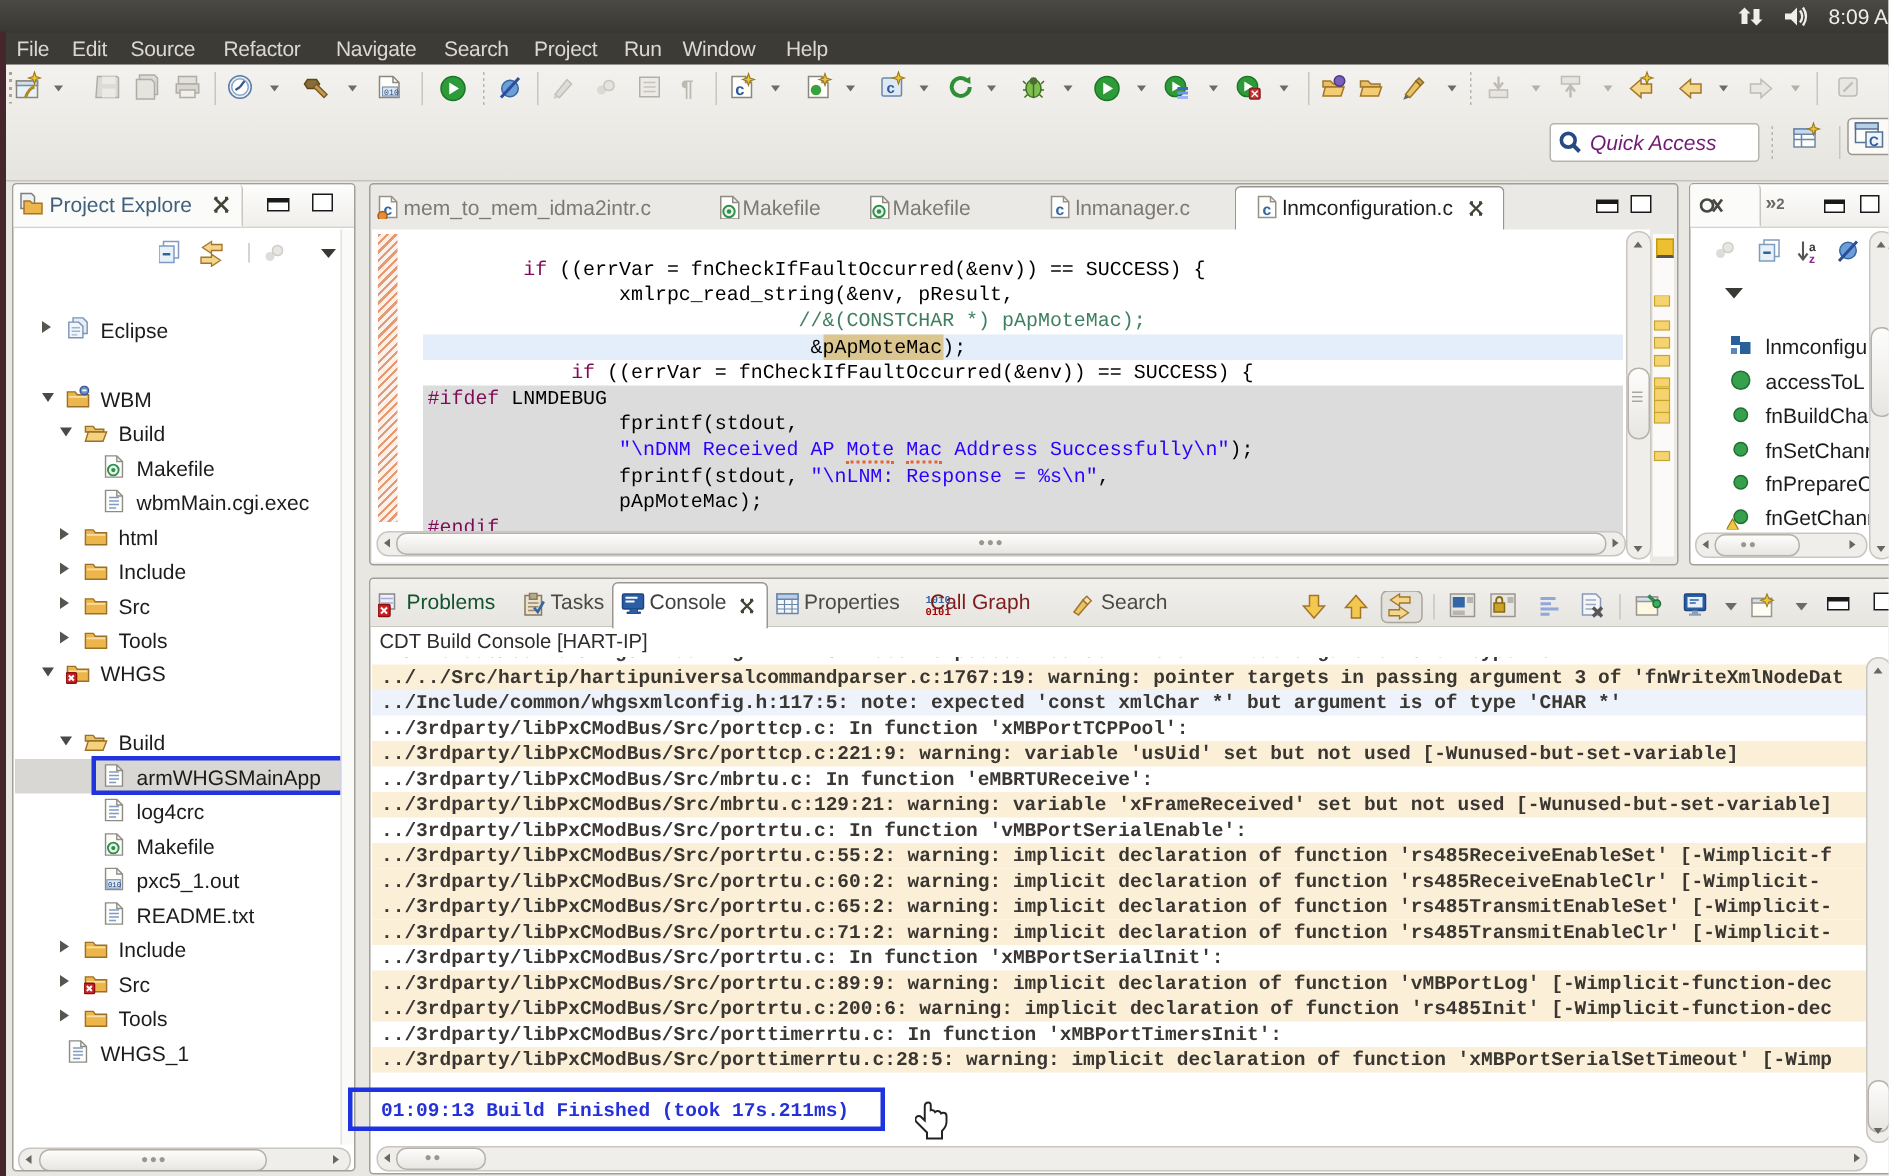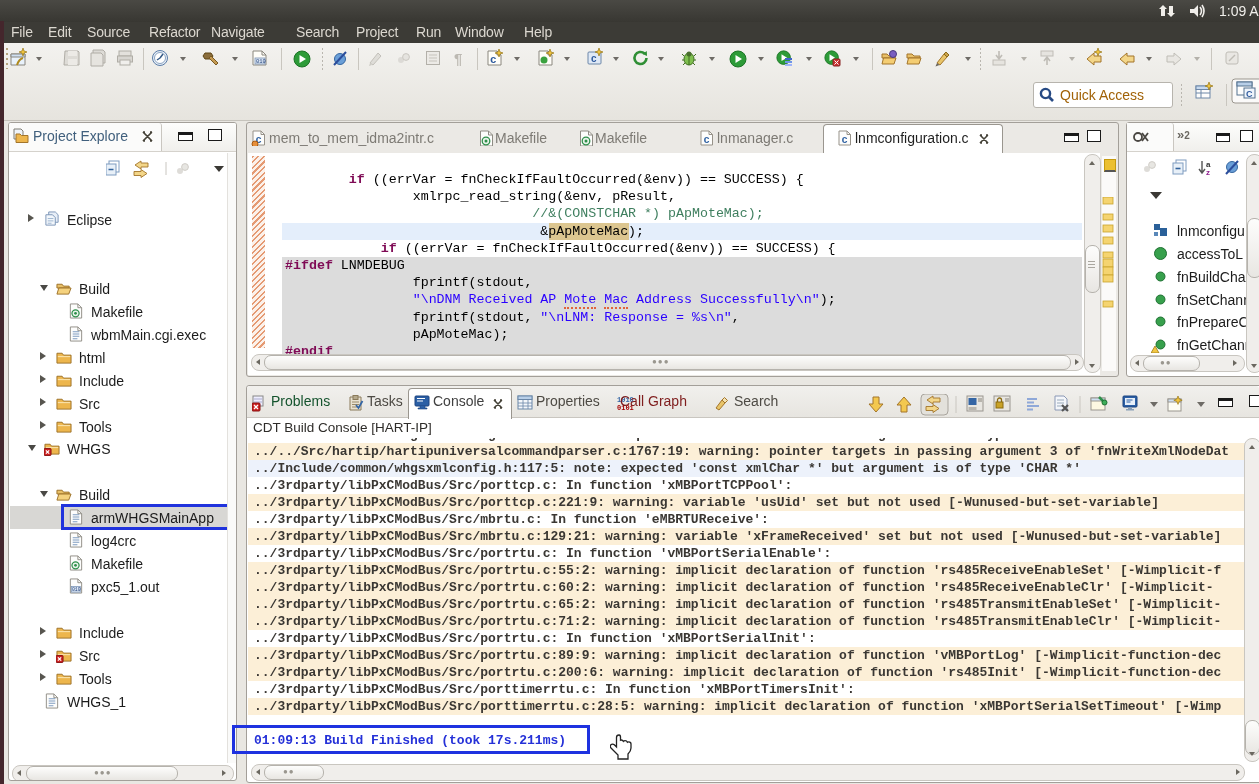--- a/index.html
+++ b/index.html
@@ -15,37 +15,37 @@
 
 #toolbar{left:4px;top:43px;width:1255px;height:77px;background:linear-gradient(#f3f2ef,#e6e4de);border-bottom:1px solid #c6c3bc;}
 
 #bleft{left:0;top:21px;width:4px;height:763px;background:#44262c;}
 .sep{position:absolute;top:48px;width:1px;height:22px;background:#c9c6bf;}
 .dsep{position:absolute;top:48px;width:1px;height:22px;background:repeating-linear-gradient(#b9b6af 0 2px,transparent 2px 4px);}
 .dd{position:absolute;width:0;height:0;border-left:3.5px solid transparent;border-right:3.5px solid transparent;border-top:4px solid #6e6b66;top:57px;}
 .dd.dis{border-top-color:#b4b1aa;}
 
 #qa{left:1033px;top:82px;width:138px;height:24px;background:#fff;border:1px solid #b7b4ad;border-radius:3px;}
-#qa span{position:absolute;left:26px;top:4px;font-size:14px;color:#a16207;}
+#qa span{position:absolute;left:26px;top:4px;font-size:14px;color:#701a75;font-style:italic;}
 
 .panel{position:absolute;background:#fff;border:1px solid #a39f99;border-radius:3px;}
 
 .sbh{position:absolute;background:#f0eeeb;border:1px solid #c9c6c0;border-radius:8px;}
 .sbthumb{position:absolute;background:linear-gradient(#fdfdfc,#e8e6e2);border:1px solid #b5b2ac;border-radius:7px;}
 .grip{position:absolute;color:#9a978f;font-size:8px;letter-spacing:1px;}
 
 .trow{position:absolute;height:22px;font-size:14px;color:#1c1c1c;white-space:nowrap;}
 .tw{position:absolute;width:0;height:0;}
 .tw.open{border-left:4.5px solid transparent;border-right:4.5px solid transparent;border-top:6px solid #4a4945;}
 .tw.closed{border-top:4.5px solid transparent;border-bottom:4.5px solid transparent;border-left:6px solid #57554f;}
 .ticon{position:absolute;width:16px;height:16px;}
 .tlabel{position:absolute;top:3px;}
 
 #code{left:284px;top:162px;width:800px;font-family:"Liberation Mono",monospace;font-size:13.3px;line-height:17.2px;white-space:pre;color:#000;}
-.kw{color:#7f0a55;font-weight:bold;}
+.kw{color:#7f0a55;font-weight:normal;}
 .cmt{color:#3f7f5f;}
 .str{color:#2a00ff;}
 .sp{border-bottom:2px dotted #e0633a;}
 
 #clines{position:absolute;left:247px;top:437px;width:998px;height:321px;overflow:hidden;font-family:"Liberation Mono",monospace;font-size:13px;line-height:17px;white-space:pre;color:#3a3733;font-weight:bold;letter-spacing:0;}
 .cl{position:absolute;left:0;width:1060px;height:17px;padding-left:6px;}
 .cl.w{background:#fcefd7;}
 .cl.n{background:#edf2fb;}
 .mm{position:absolute;width:13px;height:10px;border:1.6px solid #1a1a1a;background:#fff;}
 .mm.min{height:1px;border-width:3px 1.6px 1.6px 1.6px;border-top-width:3px;height:5px;}
@@ -55,28 +55,28 @@
 <body>
 <div class="abs" id="ubar">
   <svg class="abs" style="left:1157px;top:3px" width="20" height="16" viewBox="0 0 20 16">
       <path d="M5 2 L9 6 L7 6 L7 13 L3 13 L3 6 L1 6 Z" fill="#f0eeea" transform="translate(1,0)"></path>
       <path d="M14 14 L10 10 L12 10 L12 3 L16 3 L16 10 L18 10 Z" fill="#f0eeea"></path>
     </svg>
   <svg class="abs" style="left:1188px;top:3px" width="20" height="16" viewBox="0 0 20 16">
       <path d="M2 6 L6 6 L10 2 L10 14 L6 10 L2 10 Z" fill="#f0eeea"></path>
       <path d="M12 4 Q15 8 12 12 M14 2 Q18 8 14 14" stroke="#f0eeea" stroke-width="1.6" fill="none"></path>
     </svg>
-  <div class="time">1:09 A</div>
+  <div class="time">8:09 A</div>
 </div>
 <div class="abs" id="menubar">
   <span style="left:11px">File</span>
     <span style="left:48px">Edit</span>
     <span style="left:87px">Source</span>
     <span style="left:149px">Refactor</span>
-    <span style="left:211px">Navigate</span>
+    <span style="left:224px">Navigate</span>
     <span style="left:296px">Search</span>
     <span style="left:356px">Project</span>
     <span style="left:416px">Run</span>
     <span style="left:455px">Window</span>
     <span style="left:524px">Help</span>
 </div>
 <div class="abs" id="bleft"></div>
 <div class="abs" id="toolbar"></div>
 <div class="abs" style="left:6px;top:48px;width:2px;height:21px;background:repeating-linear-gradient(#b5a37e 0 2px,transparent 2px 5px)"></div>
 <div class="abs" id="qa">
@@ -334,20 +334,27 @@
       <path d="M108 6 l10 0 -5 6 z" fill="#3a3834"></path>
     </svg>
  <div class="abs" style="left:0;top:56px;width:225px;height:1px;"></div>
  <div class="trow" style="left:0;top:86.0px;width:225px">
       <span class="tw closed" style="left:19px;top:5px"></span>
       <svg class="ticon" style="left:35px;top:2px" width="17" height="17" viewBox="0 0 17 17">
         <use href="#i-includes"></use>
       </svg>
       <span class="tlabel" style="left:58px">Eclipse</span>
     </div>
+ <div class="trow" style="left:0;top:131.8px;width:225px">
+      <span class="tw open" style="left:19px;top:7px"></span>
+      <svg class="ticon" style="left:35px;top:2px" width="17" height="17" viewBox="0 0 17 17">
+        <use href="#i-folderw"></use>
+      </svg>
+      <span class="tlabel" style="left:58px">WBM</span>
+    </div>
  <div class="trow" style="left:0;top:154.8px;width:225px">
       <span class="tw open" style="left:31px;top:7px"></span>
       <svg class="ticon" style="left:47px;top:2px" width="17" height="17" viewBox="0 0 17 17">
         <use href="#i-ofolder"></use>
       </svg>
       <span class="tlabel" style="left:70px">Build</span>
     </div>
  <div class="trow" style="left:0;top:177.8px;width:225px">
       <svg class="ticon" style="left:59px;top:2px" width="17" height="17" viewBox="0 0 17 17">
         <use href="#i-makefile"></use>
@@ -419,20 +426,26 @@
       <svg class="ticon" style="left:59px;top:2px" width="17" height="17" viewBox="0 0 17 17">
         <use href="#i-makefile"></use>
       </svg>
       <span class="tlabel" style="left:82px">Makefile</span>
     </div>
  <div class="trow" style="left:0;top:453.1px;width:225px">
       <svg class="ticon" style="left:59px;top:2px" width="17" height="17" viewBox="0 0 17 17">
         <use href="#i-page010"></use>
       </svg>
       <span class="tlabel" style="left:82px">pxc5_1.out</span>
+    </div>
+ <div class="trow" style="left:0;top:476.1px;width:225px">
+      <svg class="ticon" style="left:59px;top:2px" width="17" height="17" viewBox="0 0 17 17">
+        <use href="#i-page"></use>
+      </svg>
+      <span class="tlabel" style="left:82px">README.txt</span>
     </div>
  <div class="trow" style="left:0;top:499.1px;width:225px">
       <span class="tw closed" style="left:31px;top:5px"></span>
       <svg class="ticon" style="left:47px;top:2px" width="17" height="17" viewBox="0 0 17 17">
         <use href="#i-folder"></use>
       </svg>
       <span class="tlabel" style="left:70px">Include</span>
     </div>
  <div class="trow" style="left:0;top:522.0px;width:225px">
       <span class="tw closed" style="left:31px;top:5px"></span>

